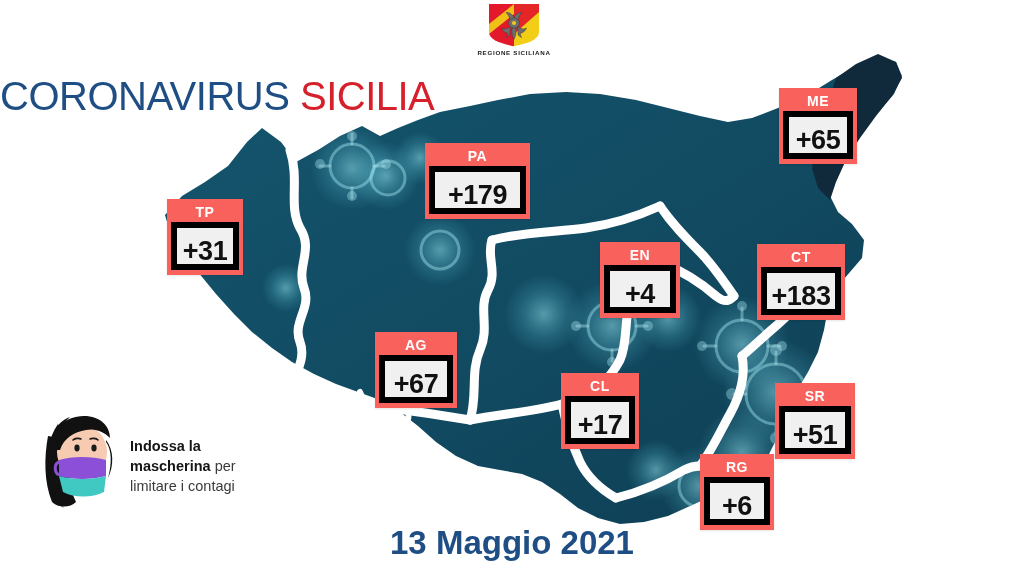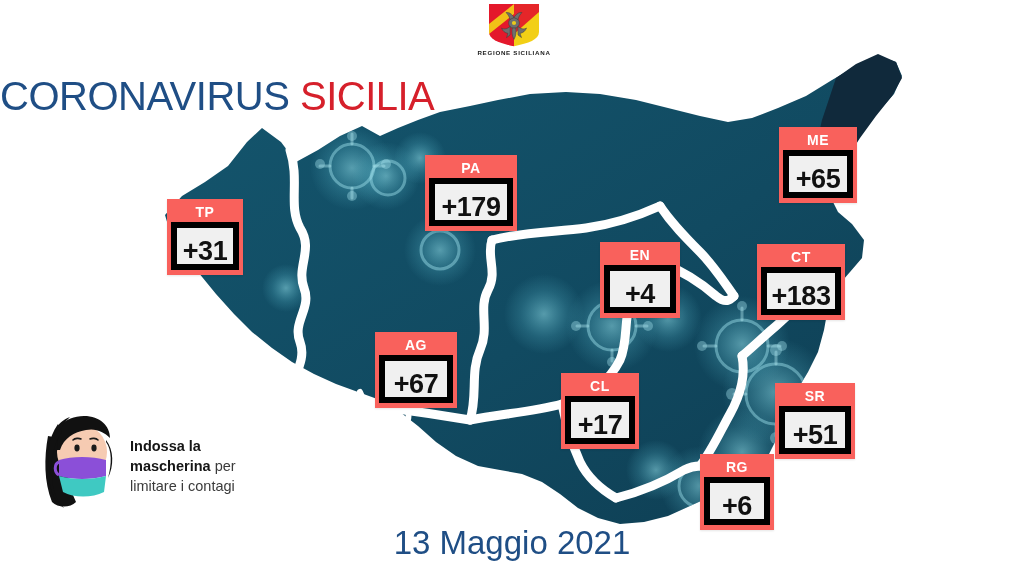--- a/index.html
+++ b/index.html
@@ -80,21 +80,21 @@
     font-size:14.5px;
     line-height:20px;
     color:#3b3b3b;
   }
   .psa-text b { color:#151515; font-weight:bold; }
 
   
   .date {
     position:absolute; left:0; top:524px; width:1024px;
     text-align:center;
-    font-size:33px; font-weight:normal;
+    font-size:33px; font-weight:bold;
     color:#1F4E85;
     letter-spacing:0px;
   }
 </style>
 </head>
 <body>
 
 <div id="infographic">
 
   <svg id="map-svg" viewBox="0 0 1024 576">
@@ -249,26 +249,26 @@
 
   <div class="title">
     <span class="t-blue">CORONAVIRUS</span><span> </span><span class="t-red">SICILIA</span>
   </div>
 
   <div class="badge" style="left:167px; top:199px; width:76px;">
     <div class="badge-label">TP</div>
     <div class="badge-value">+31</div>
   </div>
 
-  <div class="badge" style="left:425px; top:143px; width:92px;margin-top:12px;">
+  <div class="badge" style="left:425px; top:143px; width:105px;">
     <div class="badge-label">PA</div>
     <div class="badge-value">+179</div>
   </div>
 
-  <div class="badge" style="left:779px; top:88px; width:78px;margin-top:39px;">
+  <div class="badge" style="left:779px; top:88px; width:78px;">
     <div class="badge-label">ME</div>
     <div class="badge-value">+65</div>
   </div>
 
   <div class="badge" style="left:600px; top:242px; width:80px;">
     <div class="badge-label">EN</div>
     <div class="badge-value">+4</div>
   </div>
 
   <div class="badge" style="left:757px; top:244px; width:88px;">

